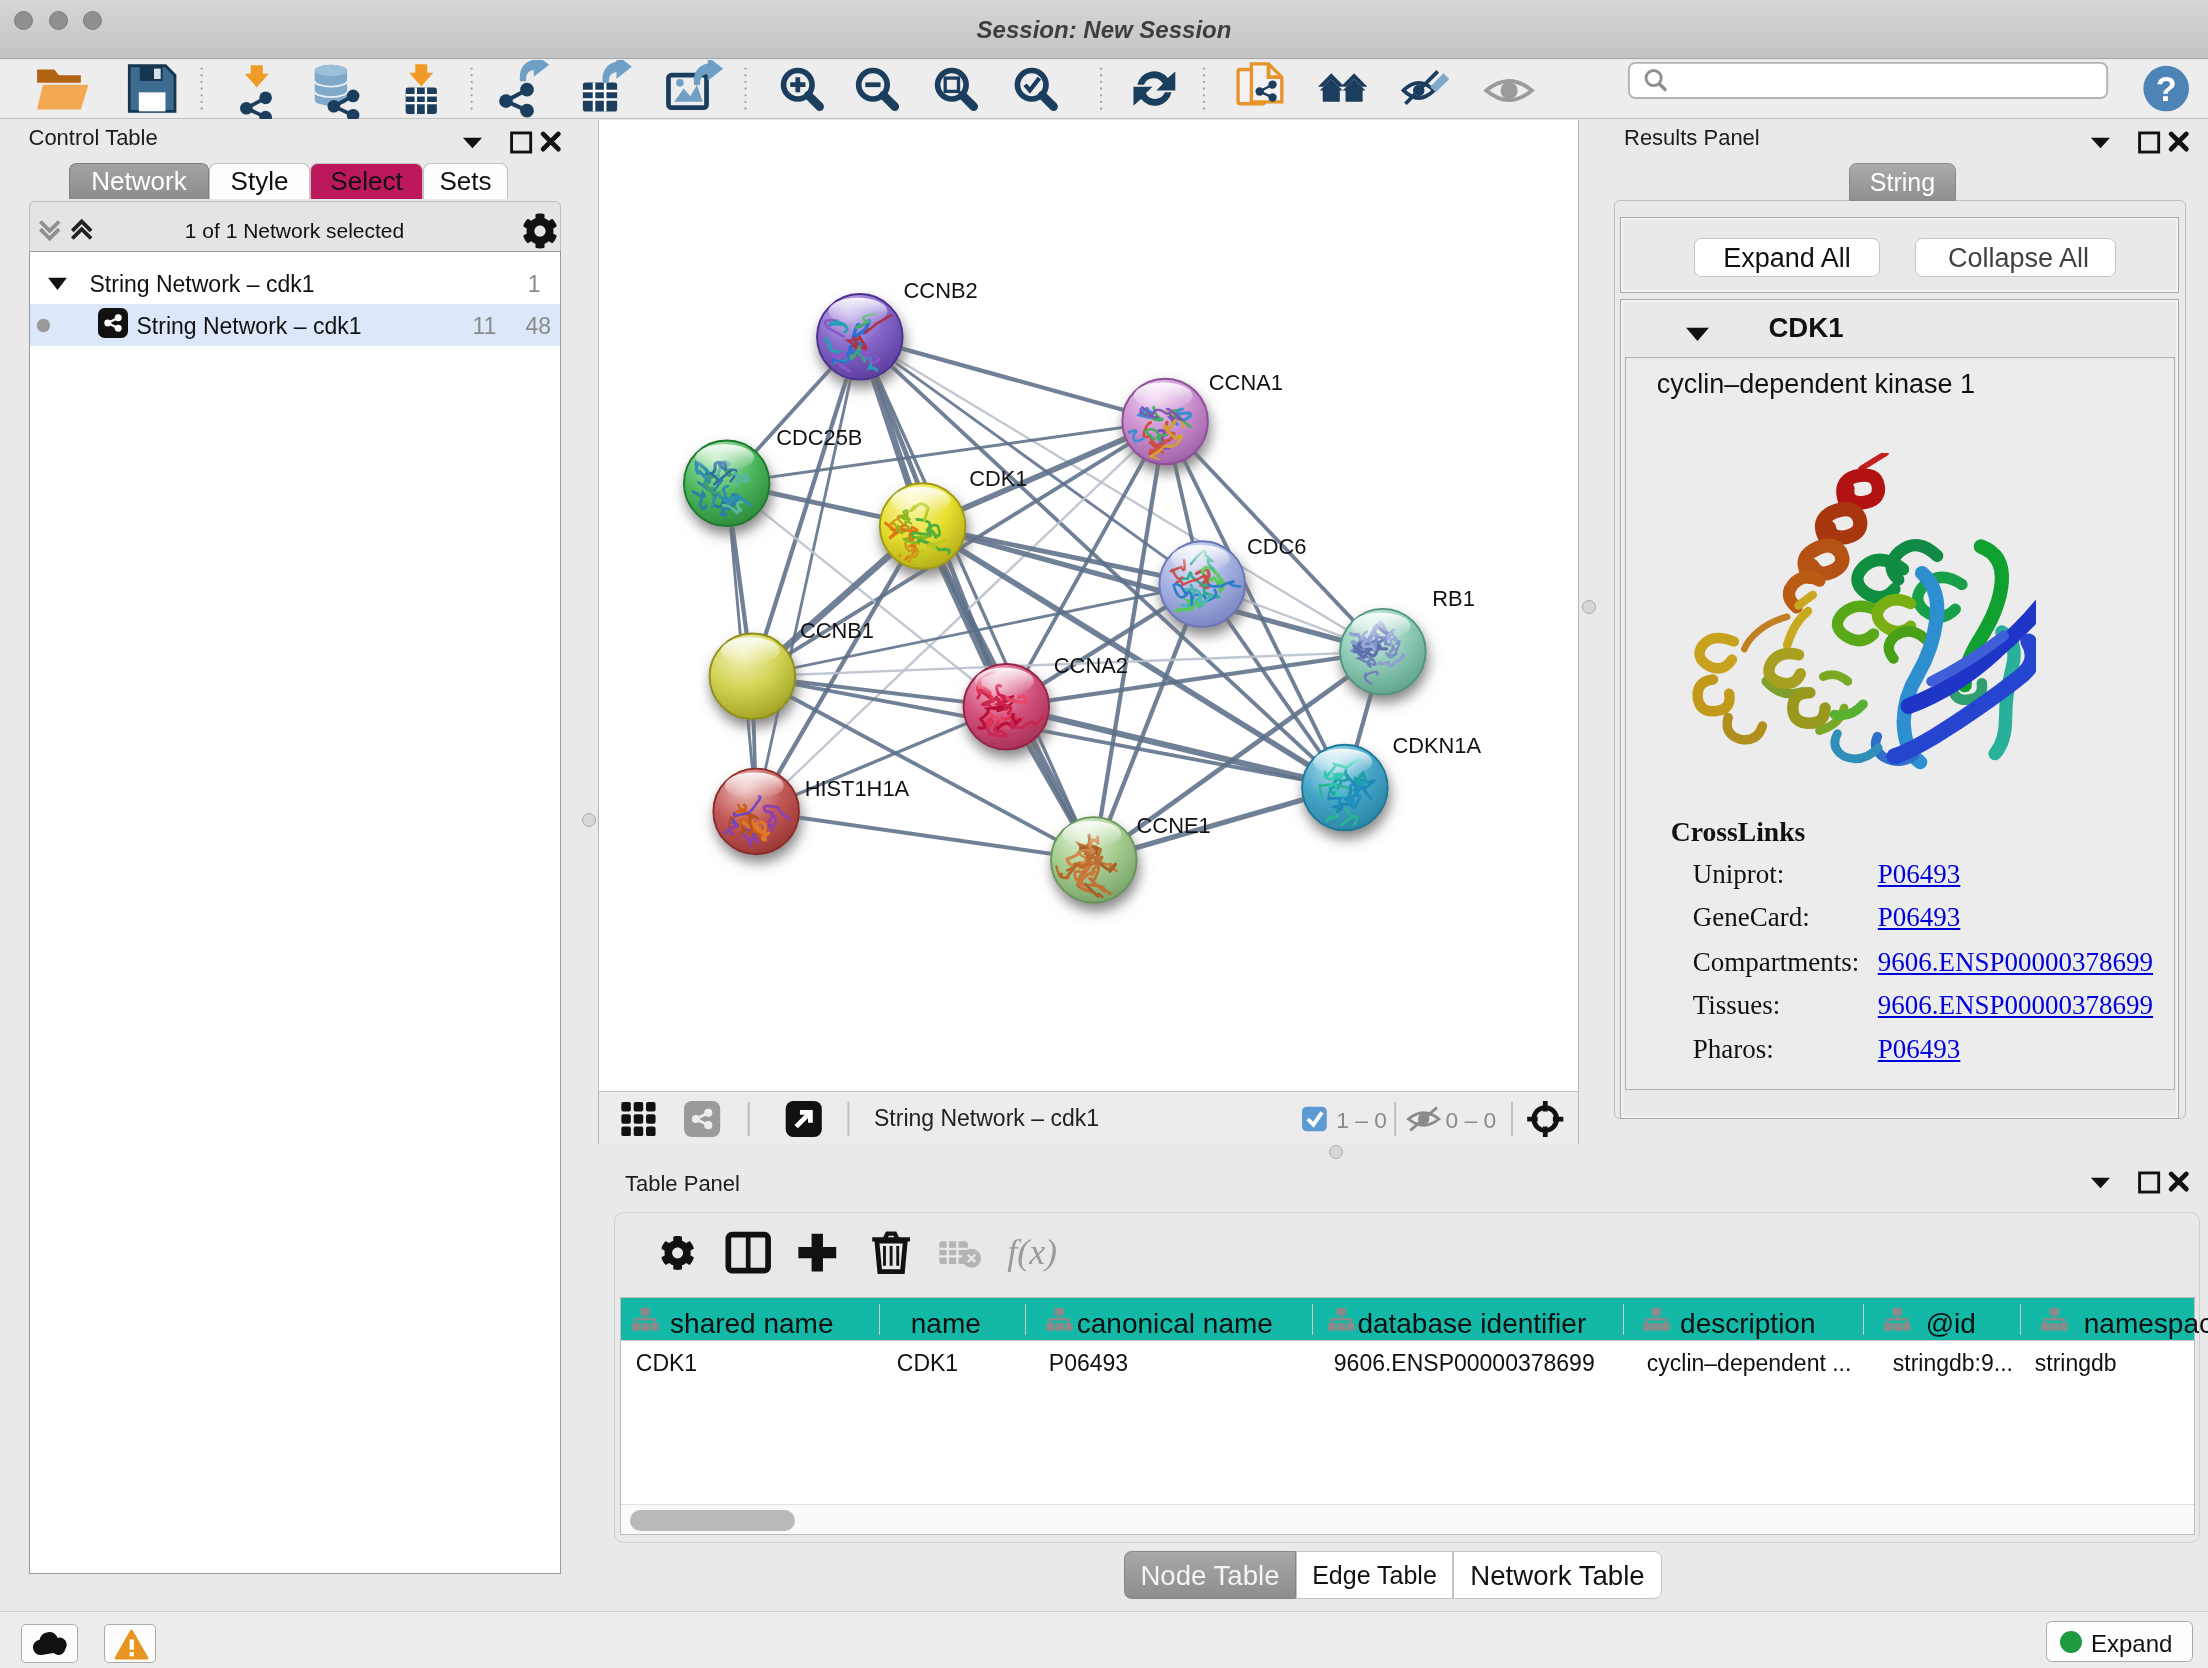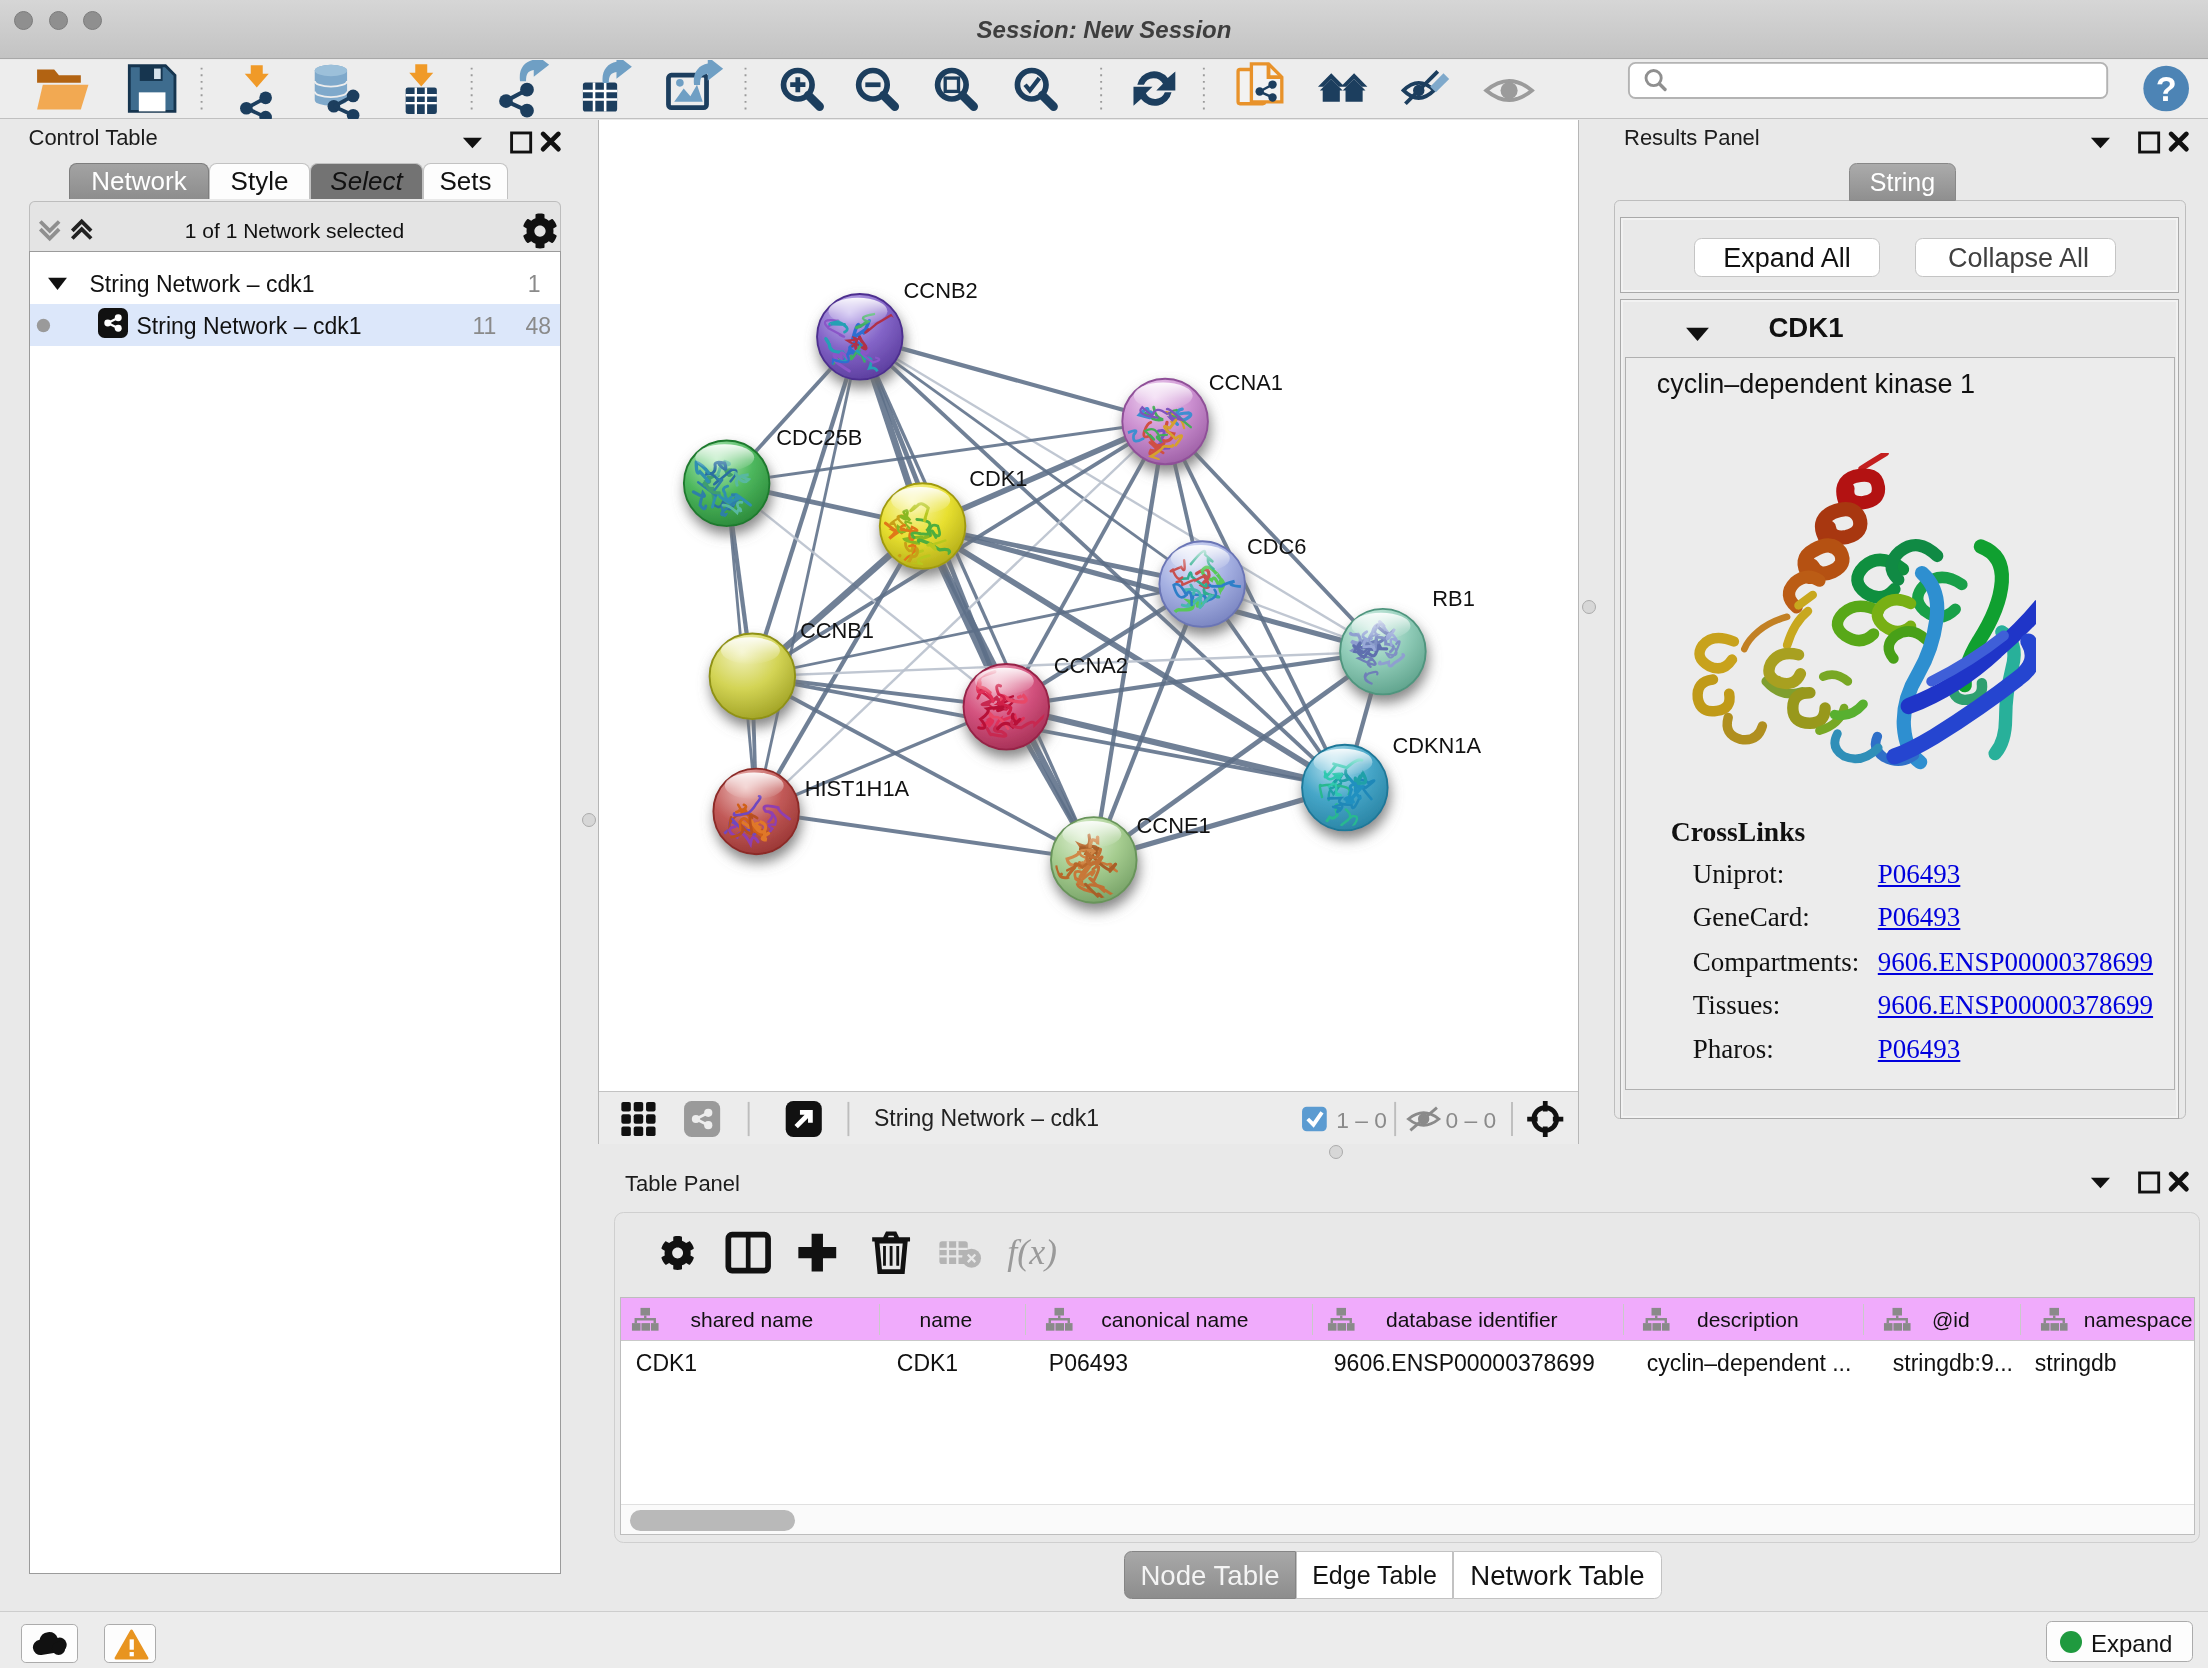--- a/index.html
+++ b/index.html
@@ -174,21 +174,21 @@
 <div id="controlpanel">
 <div style="position:absolute;left:28.5px;top:4.8px;" class="panel-title">Control Table</div>
 <svg style="position:absolute;left:461px;top:9.5px;" width="105" height="25" viewBox="0 0 110 26">
  <path d="M2 8 L22 8 L12 19 Z" fill="#111"></path>
  <rect x="53" y="3" width="20" height="20" fill="none" stroke="#111" stroke-width="3"></rect>
  <path d="M86 4 L102 20 M102 4 L86 20" stroke="#111" stroke-width="5" stroke-linecap="round"></path>
 </svg>
 
 <div style="position:absolute;left:69px;top:43px;width:140px;height:36px;background:linear-gradient(#a3a3a3,#8d8d8d);border:1px solid #7e7e7e;border-bottom:none;border-radius:7.6px 7.6px 0 0;color:#fff;font-size:26px;text-align:center;line-height:35px;">Network</div>
 <div style="position:absolute;left:209px;top:43px;width:101px;height:36px;background:#fdfdfd;border:1px solid #c2c2c2;border-bottom:none;border-radius:7.6px 7.6px 0 0;color:#111;font-size:26px;text-align:center;line-height:35px;">Style</div>
-<div style="position:absolute;left:310px;top:43px;width:113px;height:36px;background:#737373;border:1px solid #c2c2c2;border-bottom:none;border-radius:7.6px 7.6px 0 0;color:#111;font-size:26px;text-align:center;line-height:35px;font-style:italic;">Select</div>
+<div style="position:absolute;left:310px;top:43px;width:113px;height:36px;background:#be185d;border:1px solid #c2c2c2;border-bottom:none;border-radius:7.6px 7.6px 0 0;color:#111;font-size:26px;text-align:center;line-height:35px;">Select</div>
 <div style="position:absolute;left:423px;top:43px;width:85px;height:36px;background:#fdfdfd;border:1px solid #c2c2c2;border-bottom:none;border-radius:7.6px 7.6px 0 0;color:#111;font-size:26px;text-align:center;line-height:35px;">Sets</div>
 
 <div style="position:absolute;left:28.5px;top:81px;width:532px;height:50px;background:#e4e4e4;border:1px solid #bdbdbd;border-bottom:none;border-radius:5.7px 5.7px 0 0;">
  <svg style="position:absolute;left:4.8px;top:12.4px;" width="86" height="32" viewBox="0 0 90 34">
   <path d="M6 8 L16 18 L26 8 M6 16 L16 26 L26 16" stroke="#8f8f8f" stroke-width="4" fill="none"></path>
   <path d="M40 18 L50 8 L60 18 M40 26 L50 16 L60 26" stroke="#222" stroke-width="4" fill="none"></path>
  </svg>
  <div style="position:absolute;left:0;top:6.7px;width:100%;text-align:center;font-size:21px;color:#111;padding-top:10.5px;">1 of 1 Network selected</div>
  <svg style="position:absolute;left:492px;top:10.5px;" width="36" height="36" viewBox="0 0 512 512">
   <path d="M487.4 315.7l-42.6-24.6c4.3-23.2 4.3-47 0-70.2l42.6-24.6c4.9-2.8 7.1-8.6 5.5-14-11.1-35.6-30-67.8-54.7-94.6-3.8-4.1-10-5.1-14.8-2.3L380.8 110c-17.9-15.4-38.5-27.3-60.8-35.1V25.8c0-5.6-3.9-10.5-9.4-11.7-36.7-8.2-74.3-7.8-109.2 0-5.5 1.2-9.4 6.1-9.4 11.7V75c-22.2 7.9-42.8 19.8-60.8 35.1L88.7 85.5c-4.9-2.8-11-1.9-14.8 2.3-24.7 26.7-43.6 58.9-54.7 94.6-1.7 5.4.6 11.2 5.5 14L67.3 221c-4.3 23.2-4.3 47 0 70.2l-42.6 24.6c-4.9 2.8-7.1 8.6-5.5 14 11.1 35.6 30 67.8 54.7 94.6 3.8 4.1 10 5.1 14.8 2.3l42.6-24.6c17.9 15.4 38.5 27.3 60.8 35.1v49.2c0 5.6 3.9 10.5 9.4 11.7 36.7 8.2 74.3 7.8 109.2 0 5.5-1.2 9.4-6.1 9.4-11.7v-49.2c22.2-7.9 42.8-19.8 60.8-35.1l42.6 24.6c4.9 2.8 11 1.9 14.8-2.3 24.7-26.7 43.6-58.9 54.7-94.6 1.5-5.5-.7-11.3-5.6-14.1zM256 336c-44.1 0-80-35.9-80-80s35.9-80 80-80 80 35.9 80 80-35.9 80-80 80z" fill="#111" fill-rule="evenodd"></path>
@@ -704,21 +704,21 @@
   </g>
   <g transform="translate(339,26)" opacity="0.55">
    <rect x="-22" y="-12" width="30" height="24" rx="3" fill="#8a8a8a"></rect>
    <path d="M-22 -4 H8 M-22 4 H8 M-13 -12 V12 M-3 -12 V12" stroke="#e8e8e8" stroke-width="2.5"></path>
    <circle cx="12" cy="6" r="10" fill="#8a8a8a"></circle>
    <path d="M8 2 L16 10 M16 2 L8 10" stroke="#e8e8e8" stroke-width="2.5"></path>
   </g>
   <text x="415" y="38" text-anchor="middle" font-family="Liberation Serif, serif" font-style="italic" font-size="38" fill="#9a9a9a">f(x)</text>
  </svg>
  <div style="position:absolute;left:4.8px;top:84px;width:1575px;height:238px;background:#fff;border:1px solid #bdbdbd;">
-  <div style="position:absolute;left:0;top:0;width:100%;height:43px;background:#f0abfc;border-bottom:1px solid #c9c9c9;font-size:21px;color:#111;">
+  <div style="position:absolute;left:0;top:0;width:100%;height:43px;background:#14b8a6;border-bottom:1px solid #c9c9c9;font-size:28px;color:#111;">
    <div style="position:absolute;left:258px;top:5.7px;width:1px;height:31px;background:#c9c9c9;"></div>
           <div style="position:absolute;left:404px;top:5.7px;width:1px;height:31px;background:#c9c9c9;"></div>
           <div style="position:absolute;left:691px;top:5.7px;width:1px;height:31px;background:#c9c9c9;"></div>
           <div style="position:absolute;left:1002px;top:5.7px;width:1px;height:31px;background:#c9c9c9;"></div>
           <div style="position:absolute;left:1242px;top:5.7px;width:1px;height:31px;background:#c9c9c9;"></div>
           <div style="position:absolute;left:1399px;top:5.7px;width:1px;height:31px;background:#c9c9c9;"></div>
           <svg style="position:absolute;left:10.5px;top:7.6px;" width="28.5" height="28.5" viewBox="0 0 30 30">
 <rect x="10" y="2" width="10" height="8" fill="#8a8a8a"></rect>
 <rect x="1" y="18" width="9" height="8" fill="#8a8a8a"></rect>
             <rect x="11" y="18" width="9" height="8" fill="#8a8a8a"></rect>

